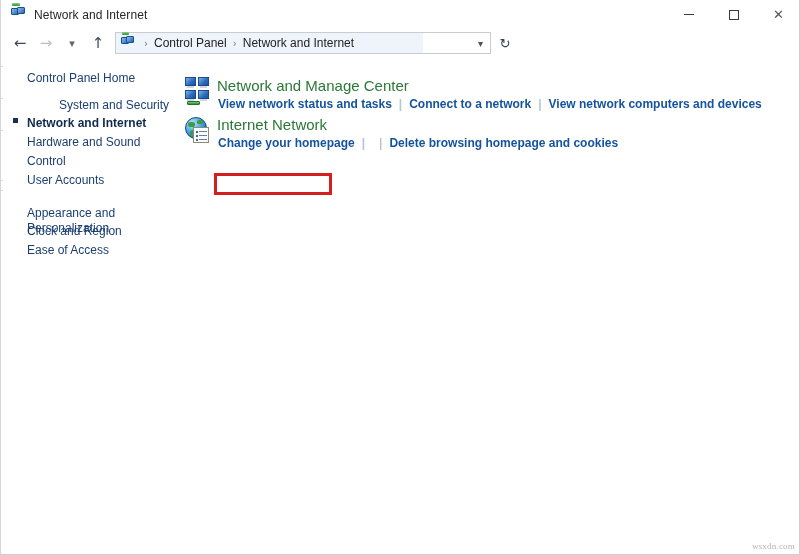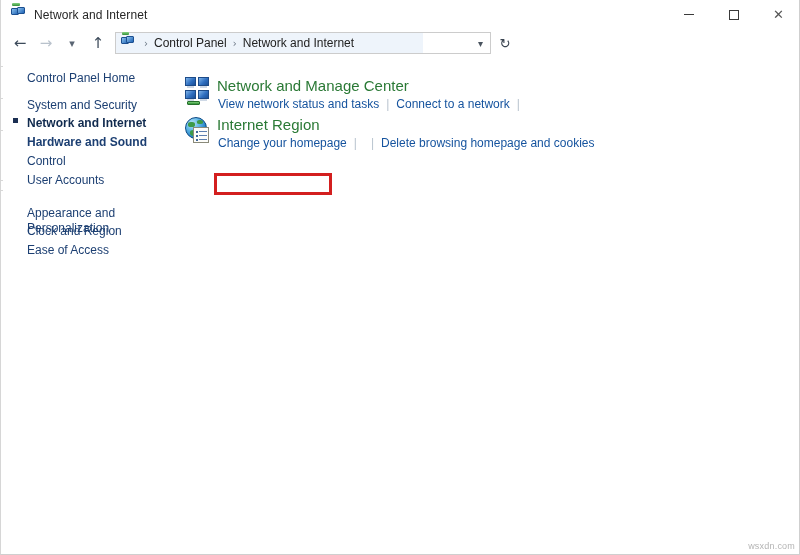--- a/index.html
+++ b/index.html
@@ -269,20 +269,21 @@
     white-space: nowrap;
     line-height: 19px;
   }
   .cat-links {
     position: absolute;
     left: 37px;
     top: 21px;
     display: flex;
     align-items: center;
     white-space: nowrap;
+    font-weight: bold;
   }
   .cat-link {
     font-size: 12px;
     color: #15539e;
     line-height: 15px;
   }
   .link-sep {
     color: #b9c4cf;
     padding: 0 7px;
     font-size: 12px;
@@ -386,21 +387,21 @@
   }
 
   
   #watermark {
     position: absolute;
     right: 4px;
     bottom: 3px;
     font-size: 9px;
     color: #b4b4b4;
     letter-spacing: 0.2px;
-    font-family: Liberation Sans, sans-serif;
+    font-family: Liberation Serif, serif;
   }
 
   
   .edge-tick {
     position: absolute;
     left: 0;
     width: 2px;
     height: 1px;
     background: #d8d8d8;
   }
@@ -479,27 +480,27 @@
     <div class="edge-tick" style="top:72px;"></div>
     <div class="edge-tick" style="top:122px;"></div>
     <div class="edge-tick" style="top:132px;"></div>
 
     <div id="sidebar">
       <div id="side-bullet"></div>
 
       <div class="side-item" style="top:13px;">
         <span>Control Panel Home</span>
       </div>
-      <div class="side-item" style="top:40px;">
+      <div class="side-item" style="top:40px;margin-left:32px;">
         <span>System and Security</span>
       </div>
       <div class="side-item selected" style="top:58px;">
         <span>Network and Internet</span>
       </div>
-      <div class="side-item" style="top:77px;font-weight:bold;">
+      <div class="side-item" style="top:77px;">
         <span>Hardware and Sound</span>
       </div>
       <div class="side-item" style="top:96px;">
         <span>Control</span>
       </div>
       <div class="side-item" style="top:115px;">
         <span>User Accounts</span>
       </div>
       <div class="side-item wrap" style="top:148px;">
         <span>Appearance and Personalization</span>
@@ -523,20 +524,21 @@
             <span class="nsc-screen" style="left:14px; top:14px;"></span>
             <span class="nsc-cable"></span>
           </div>
         </div>
         <div class="cat-title">Network and Manage Center</div>
         <div class="cat-links">
           <span class="cat-link">View network status and tasks</span>
           <span class="link-sep">|</span>
           <span class="cat-link">Connect to a network</span>
           <span class="link-sep">|</span>
+          <span class="cat-link">View network computers and devices</span>
         </div>
       </div>
 
       <div class="category" style="top:57px;">
         <div class="cat-icon">
           <div class="globe-icon">
             <span class="globe-ball">
               <span class="globe-land" style="left:2px;  top:4px;  width:7px;  height:5px;"></span>
               <span class="globe-land" style="left:11px; top:2px;  width:6px;  height:4px;"></span>
               <span class="globe-land" style="left:4px;  top:12px; width:9px;  height:6px;"></span>
@@ -545,21 +547,21 @@
             <span class="globe-doc">
               <span class="doc-bullet" style="top:3px;"></span>
               <span class="doc-line" style="top:3px;"></span>
               <span class="doc-bullet" style="top:7px;"></span>
               <span class="doc-line" style="top:7px;"></span>
               <span class="doc-bullet" style="top:11px;"></span>
               <span class="doc-line" style="top:11px;"></span>
             </span>
           </div>
         </div>
-        <div class="cat-title">Internet Region</div>
+        <div class="cat-title">Internet Network</div>
         <div class="cat-links">
           <span class="cat-link">Change your homepage</span>
           <span class="link-sep">|</span>
           <span class="link-sep">|</span>
           <span class="cat-link">Delete browsing homepage and cookies</span>
         </div>
       </div>
 
     </div>
 

